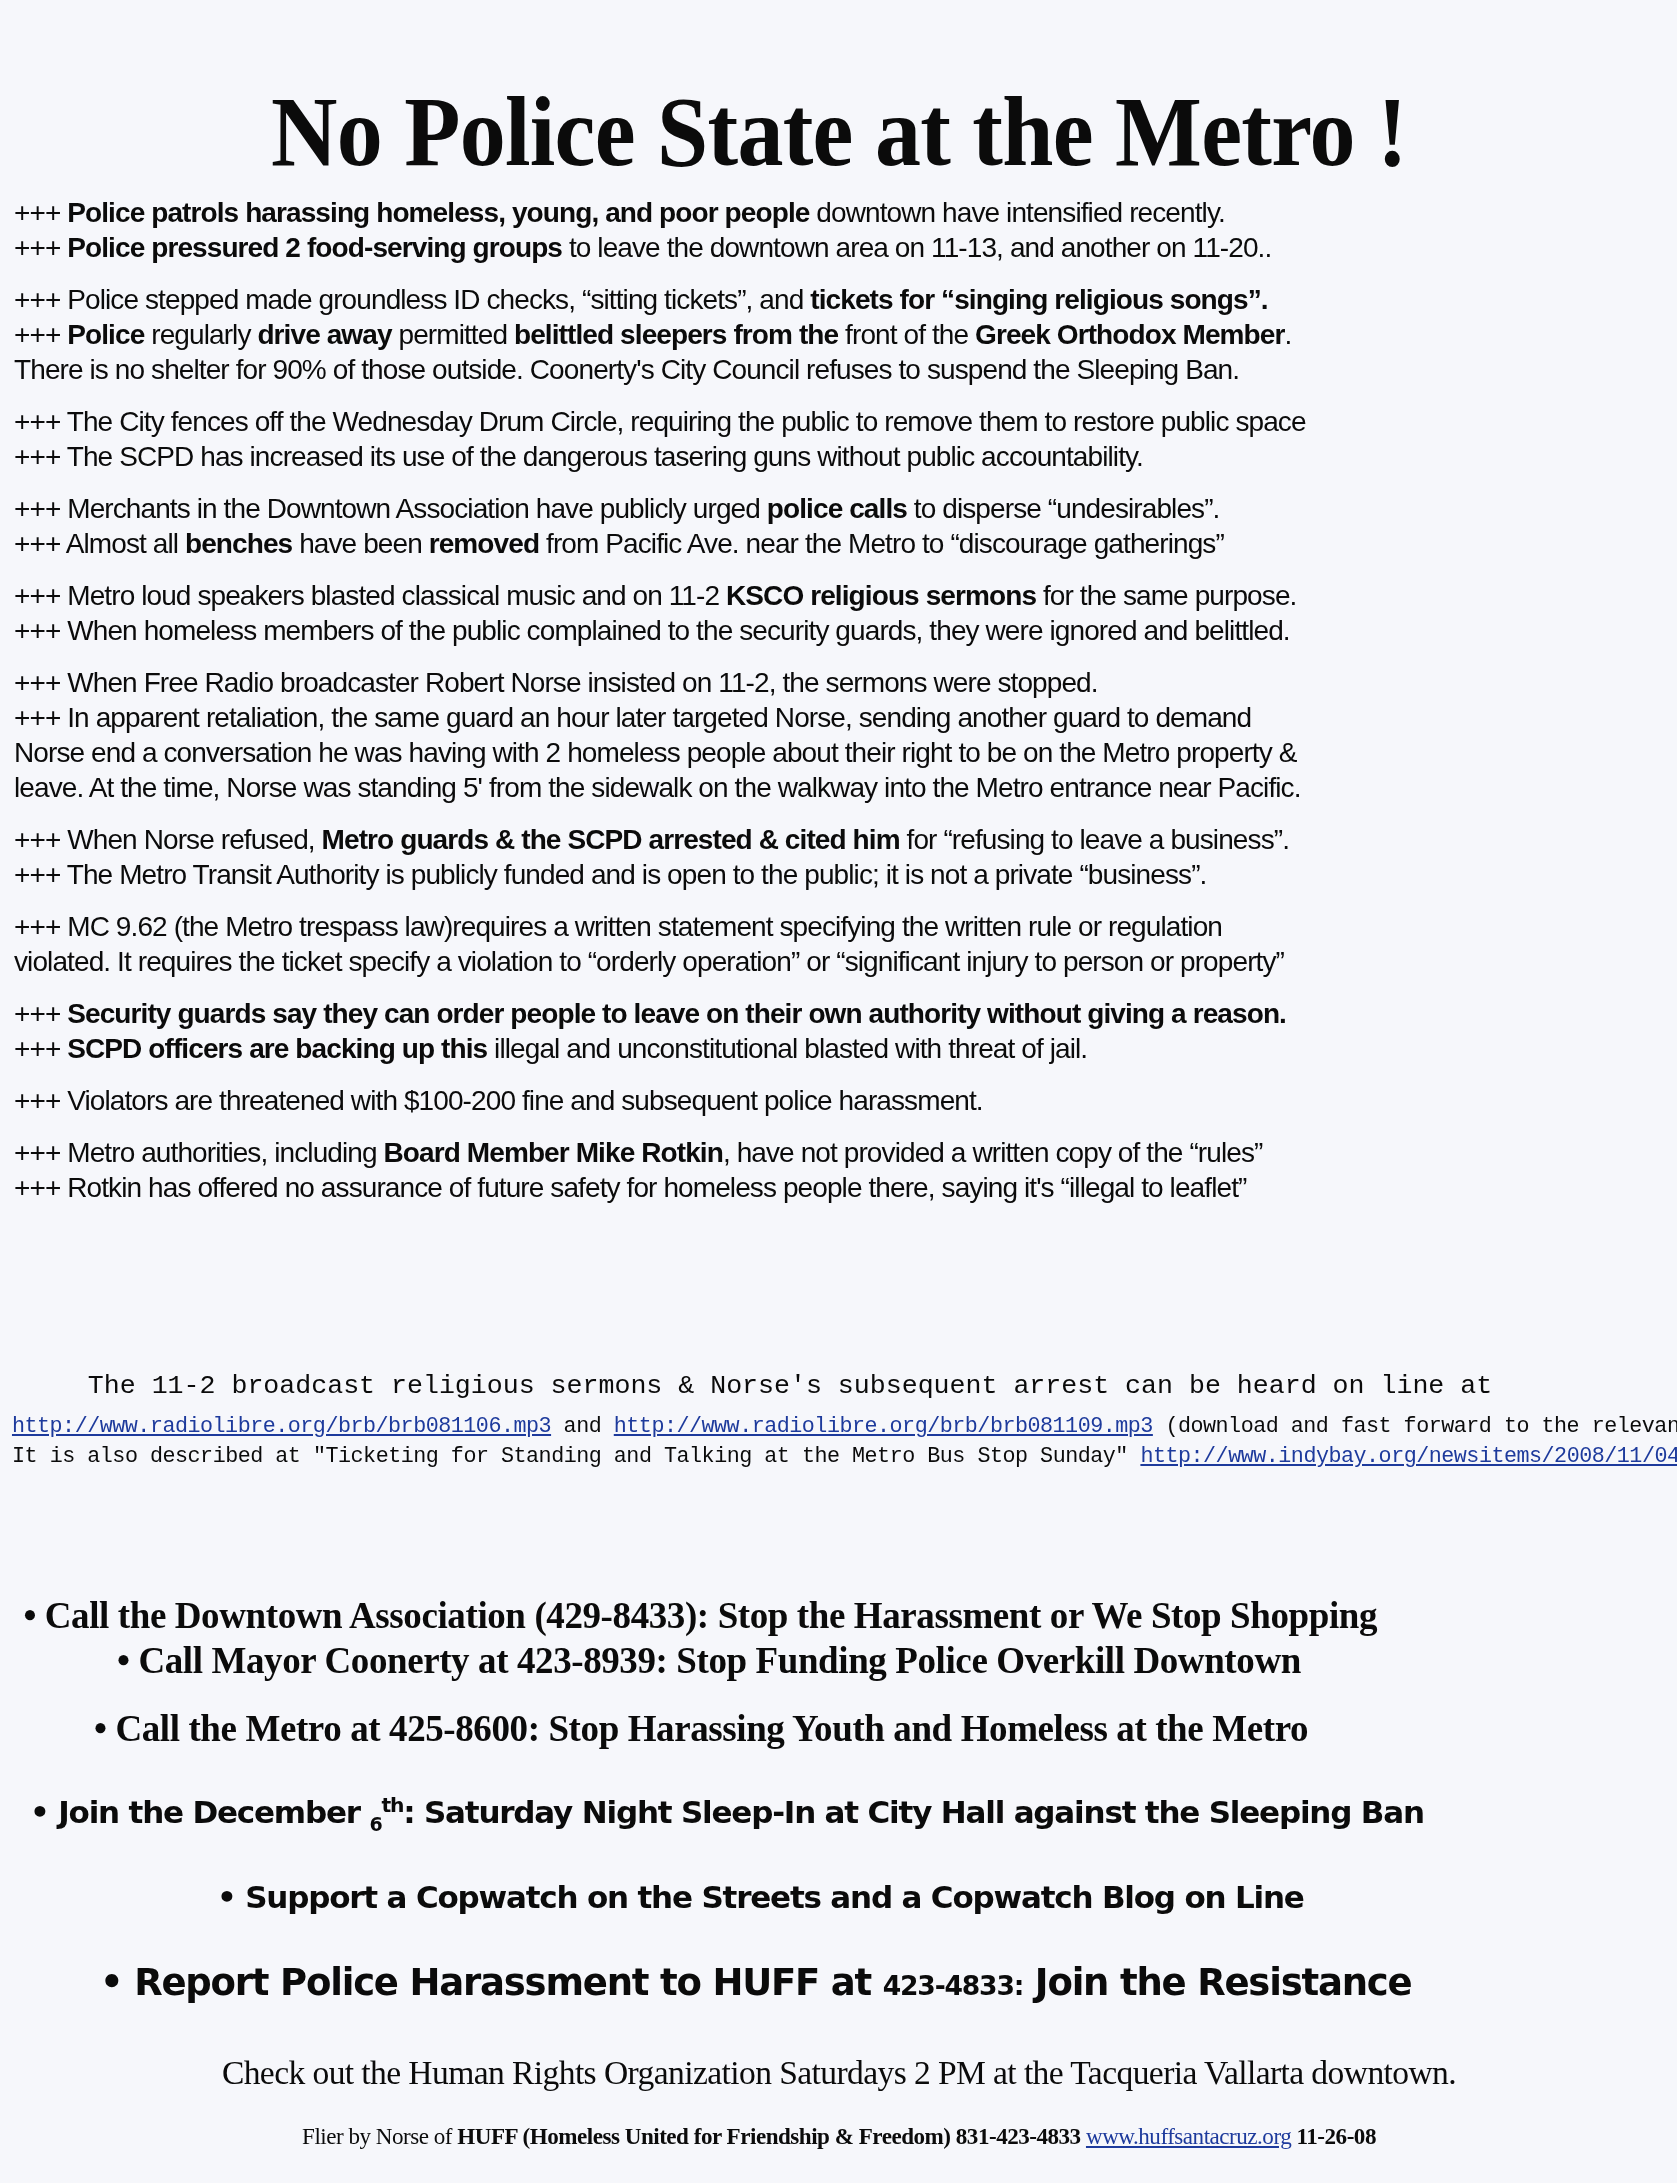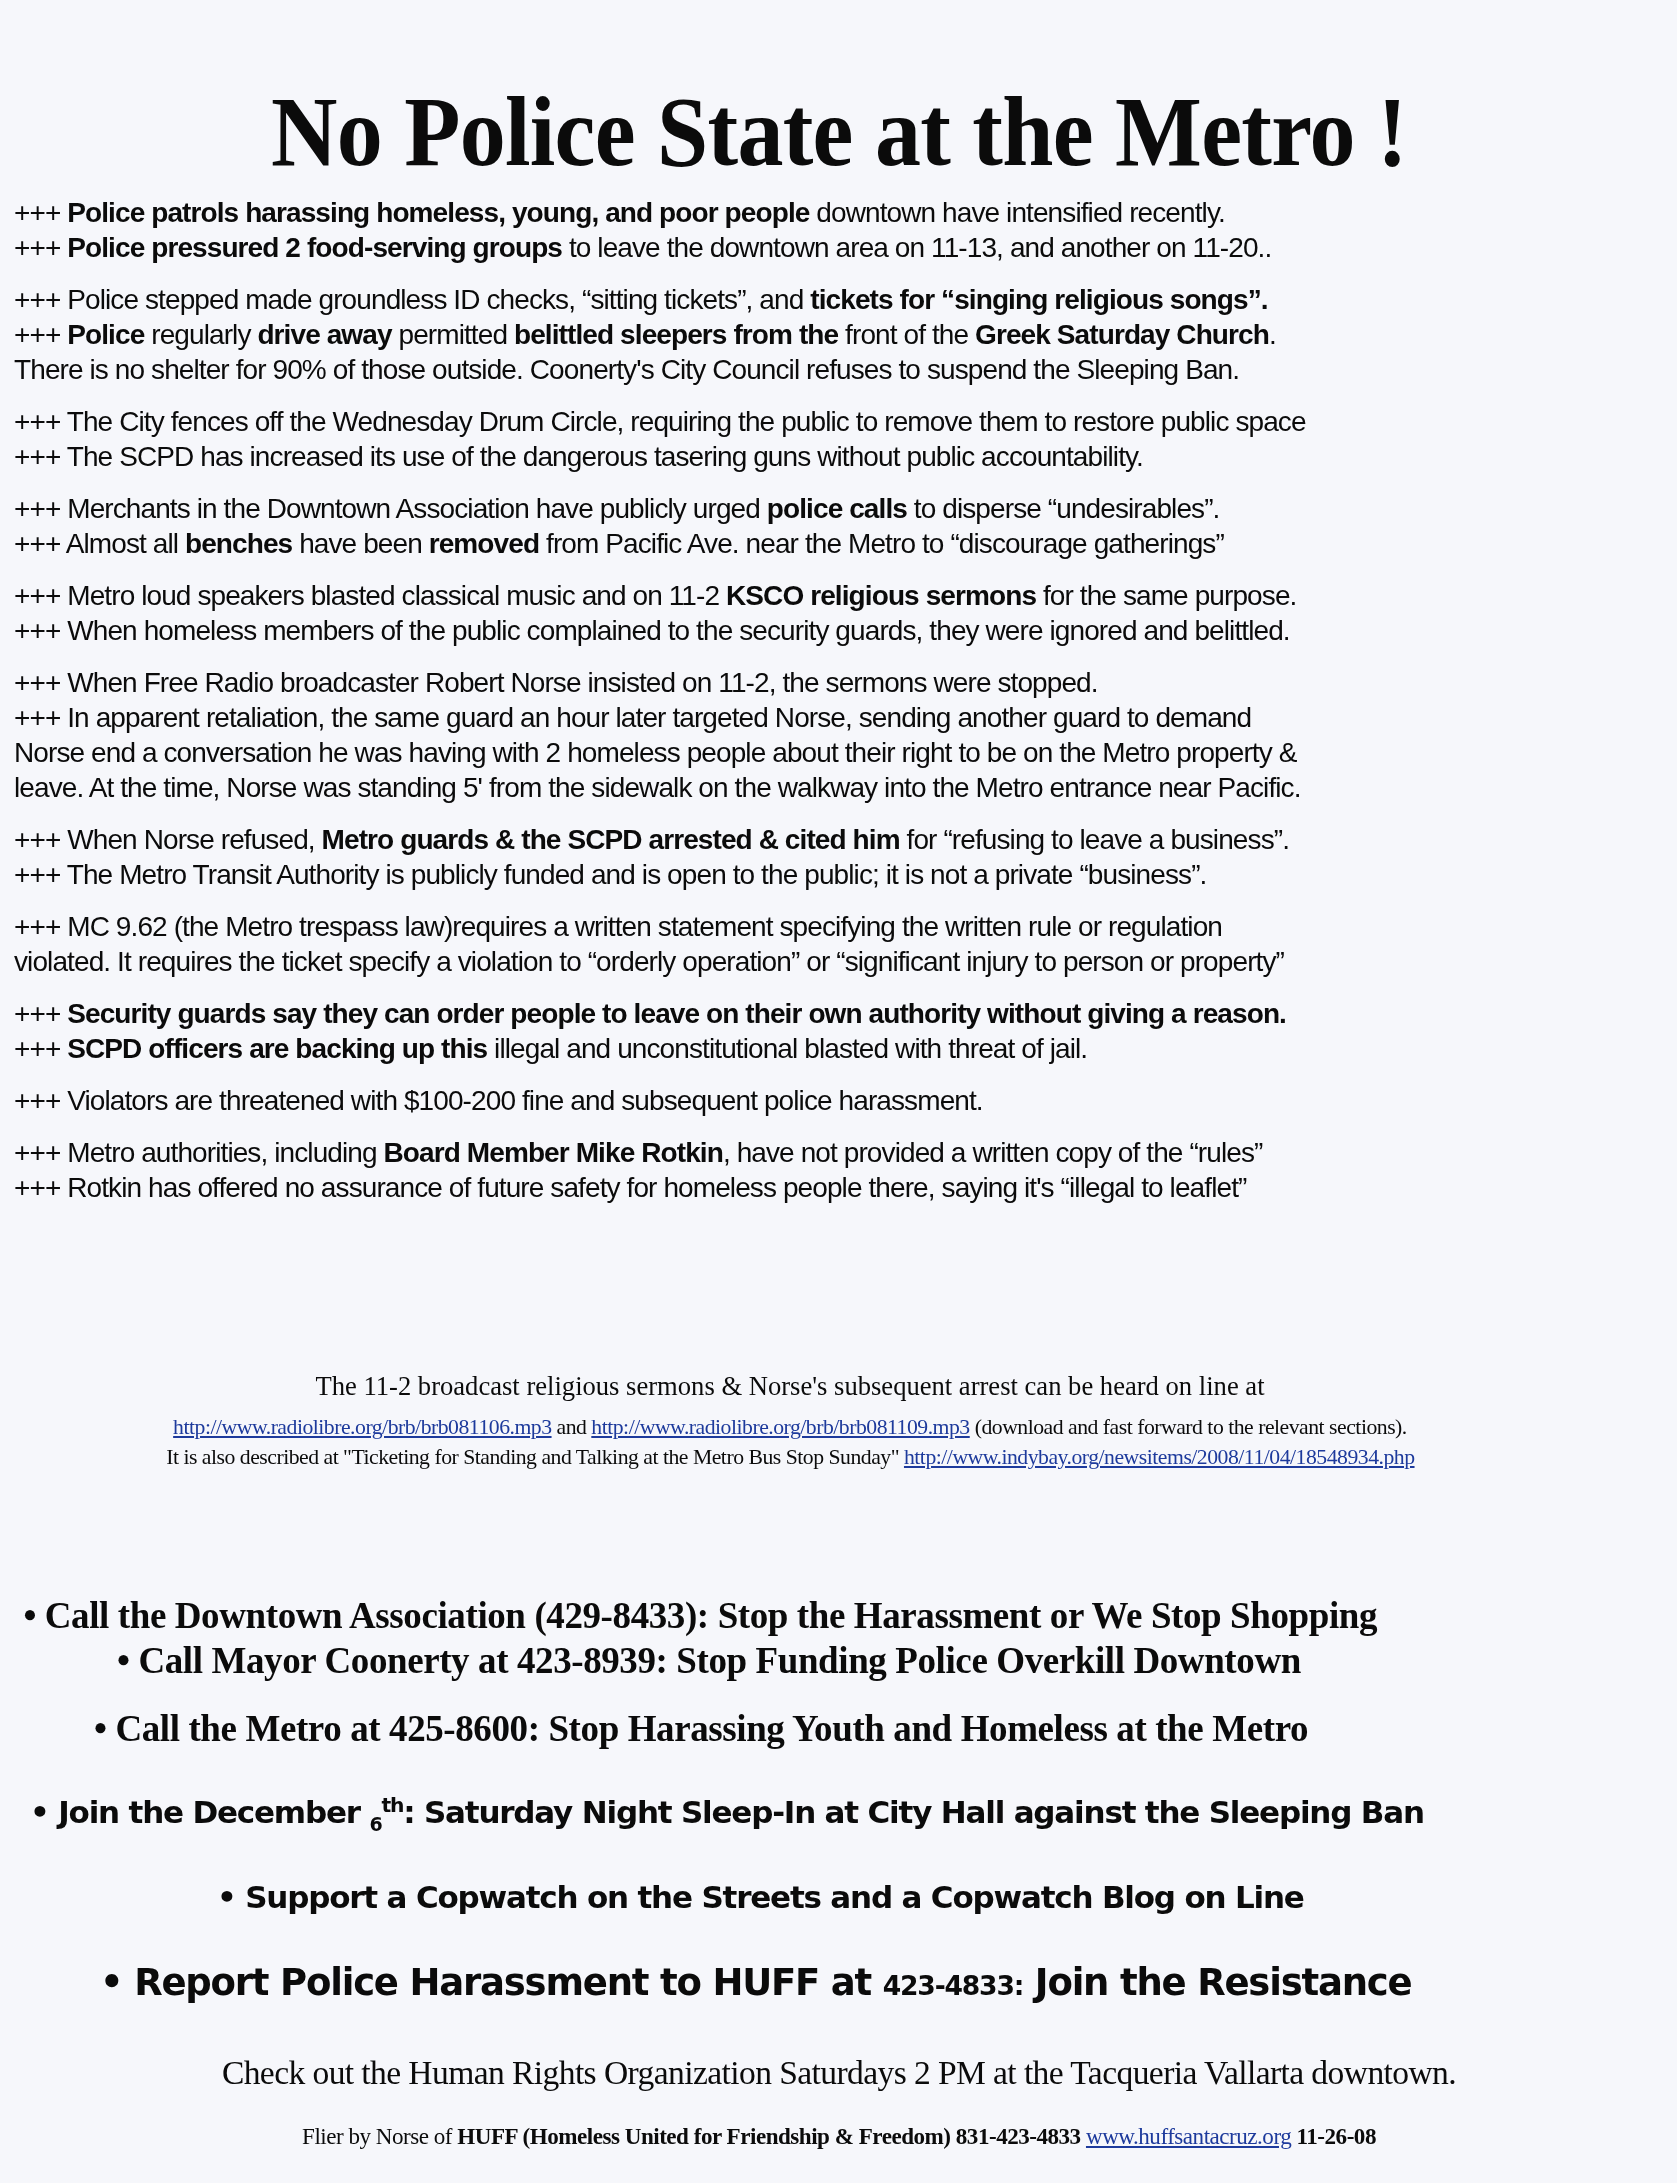--- a/index.html
+++ b/index.html
@@ -24,21 +24,21 @@
     font-family: "Liberation Sans", sans-serif;
     font-size: 28px;
     line-height: 35px;
     transform-origin: left top;
   }
   .group { margin-bottom: 17px; }
   .line { white-space: nowrap; letter-spacing: -0.9px; }
   .line b { font-weight: bold; }
   .links {
     position: absolute; left: 0; width: 1580px; top: 1371px;
-    font-family: Liberation Serif, serif;
+    font-family: Liberation Mono, monospace;
     font-size: 22px;
     line-height: 30px;
     text-align: center;
   }
   .links .lead { font-size: 26.6px; margin-bottom: 11px; }
   .links a, .footer a {
     color: #1d3a9c; text-decoration: underline;
   }
   .links .row { white-space: nowrap; letter-spacing: -0.5px; }
   .calls {
@@ -72,21 +72,21 @@
 
 <h1 class="title">No Police State at the Metro !</h1>
 
 <div class="bullets" id="bullets">
     <div class="group">
       <div class="line"><span>+++ </span><b>Police patrols harassing homeless, young, and poor people</b><span> downtown have intensified recently.</span></div>
       <div class="line"><span>+++ </span><b>Police pressured 2 food-serving groups</b><span> to leave the downtown area on 11-13, and another on 11-20..</span></div>
     </div>
     <div class="group">
       <div class="line"><span>+++ Police stepped made groundless ID checks, “sitting tickets”, and </span><b>tickets for “singing religious songs”.</b></div>
-      <div class="line"><span>+++ </span><b>Police</b><span> regularly </span><b>drive away</b><span> permitted  </span><b>belittled sleepers from the</b><span> front of the </span><b>Greek Saturday Church</b><span>.</span></div>
+      <div class="line"><span>+++ </span><b>Police</b><span> regularly </span><b>drive away</b><span> permitted  </span><b>belittled sleepers from the</b><span> front of the </span><b>Greek Orthodox Member</b><span>.</span></div>
       <div class="line"><span>There is no shelter for 90% of those outside.  Coonerty's City Council refuses to suspend the Sleeping Ban.</span></div>
     </div>
     <div class="group">
       <div class="line"><span>+++ The City fences off the Wednesday Drum Circle, requiring the public to remove them to restore public space</span></div>
       <div class="line"><span>+++ The SCPD has increased its use of the dangerous tasering guns without public accountability.</span></div>
     </div>
     <div class="group">
       <div class="line"><span>+++ Merchants in the Downtown Association have publicly urged </span><b>police calls</b><span> to disperse “undesirables”.</span></div>
       <div class="line"><span>+++ Almost all </span><b>benches</b><span> have been </span><b>removed</b><span> from Pacific Ave. near the Metro to “discourage gatherings”</span></div>
     </div>

